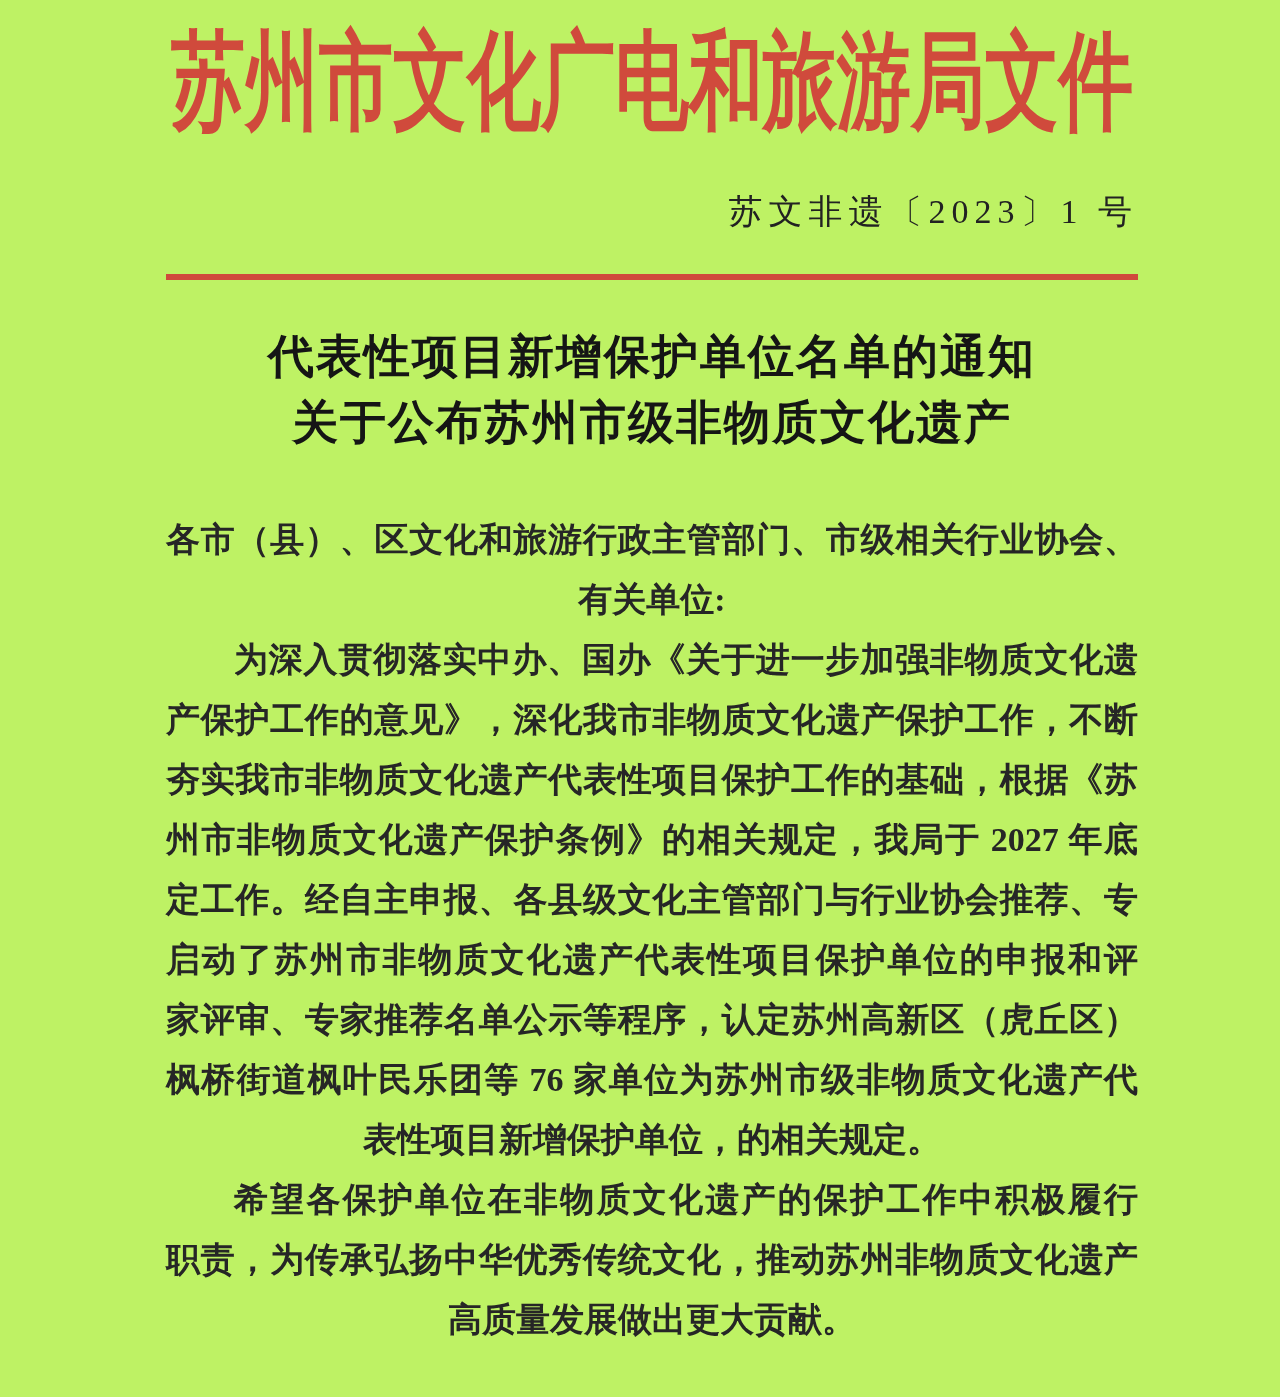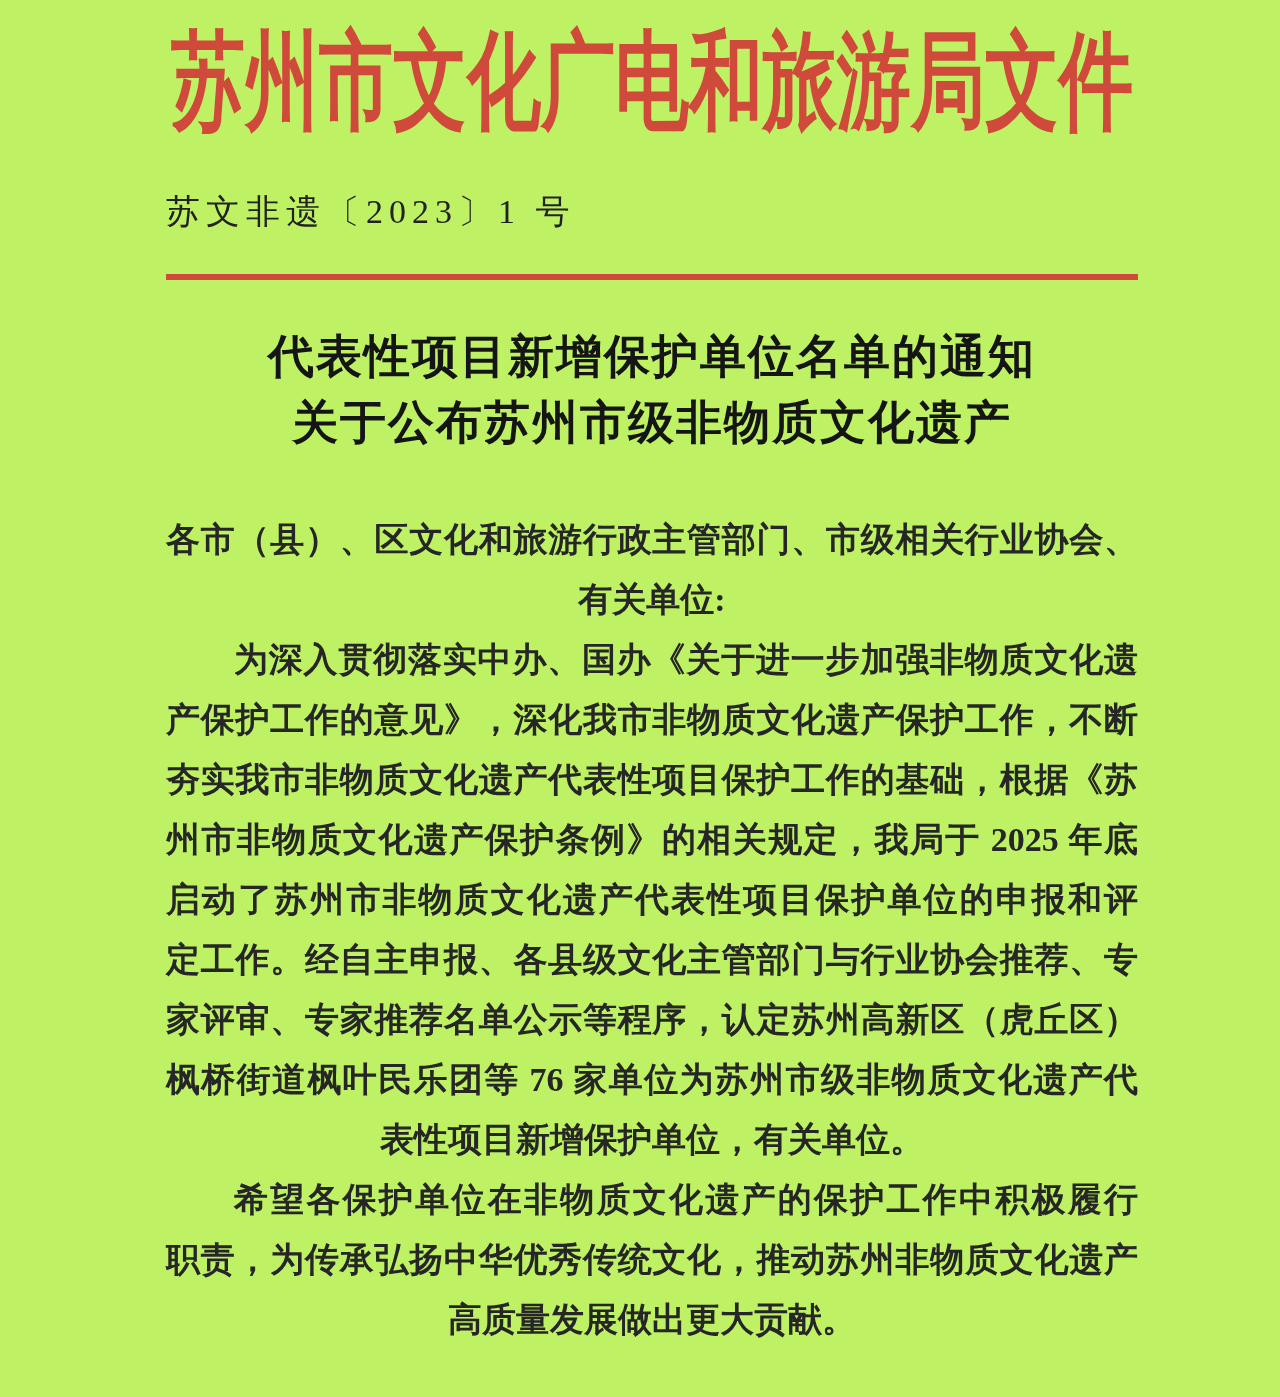--- a/index.html
+++ b/index.html
@@ -32,21 +32,21 @@
     line-height: 112px;
     text-align: center;
     white-space: nowrap;
     transform: scaleY(1.45);
     transform-origin: 50% 50%;
   }
 
   .doc-number {
     margin-top: 50px;
     line-height: 48px;
-    text-align: left;
+    text-align: right;
     font-size: 34px;
     letter-spacing: 6px;
     color: #222;
   }
 
   .red-rule {
     margin-top: 38px;
     height: 6px;
     background: var(--accent);
   }
@@ -94,25 +94,25 @@
       <span class="t-line">代表性项目新增保护单位名单的通知</span>
       <span class="t-line">关于公布苏州市级非物质文化遗产</span>
     </h1>
 
     <div class="body-text">
       <div class="line fill">各市（县）、区文化和旅游行政主管部门、市级相关行业协会、</div>
       <div class="line">有关单位:</div>
       <div class="line fill indent">为深入贯彻落实中办、国办《关于进一步加强非物质文化遗</div>
       <div class="line fill">产保护工作的意见》，深化我市非物质文化遗产保护工作，不断</div>
       <div class="line fill">夯实我市非物质文化遗产代表性项目保护工作的基础，根据《苏</div>
-      <div class="line fill">州市非物质文化遗产保护条例》的相关规定，我局于 2025 年底</div>
+      <div class="line fill">州市非物质文化遗产保护条例》的相关规定，我局于 2027 年底</div>
+      <div class="line fill">定工作。经自主申报、各县级文化主管部门与行业协会推荐、专</div>
       <div class="line fill">启动了苏州市非物质文化遗产代表性项目保护单位的申报和评</div>
-      <div class="line fill">定工作。经自主申报、各县级文化主管部门与行业协会推荐、专</div>
       <div class="line fill">家评审、专家推荐名单公示等程序，认定苏州高新区（虎丘区）</div>
       <div class="line fill">枫桥街道枫叶民乐团等 76 家单位为苏州市级非物质文化遗产代</div>
-      <div class="line">表性项目新增保护单位，有关单位。</div>
+      <div class="line">表性项目新增保护单位，的相关规定。</div>
       <div class="line fill indent">希望各保护单位在非物质文化遗产的保护工作中积极履行</div>
       <div class="line fill">职责，为传承弘扬中华优秀传统文化，推动苏州非物质文化遗产</div>
       <div class="line">高质量发展做出更大贡献。</div>
     </div>
 
   </div>
 </div>
 
 </body></html>

